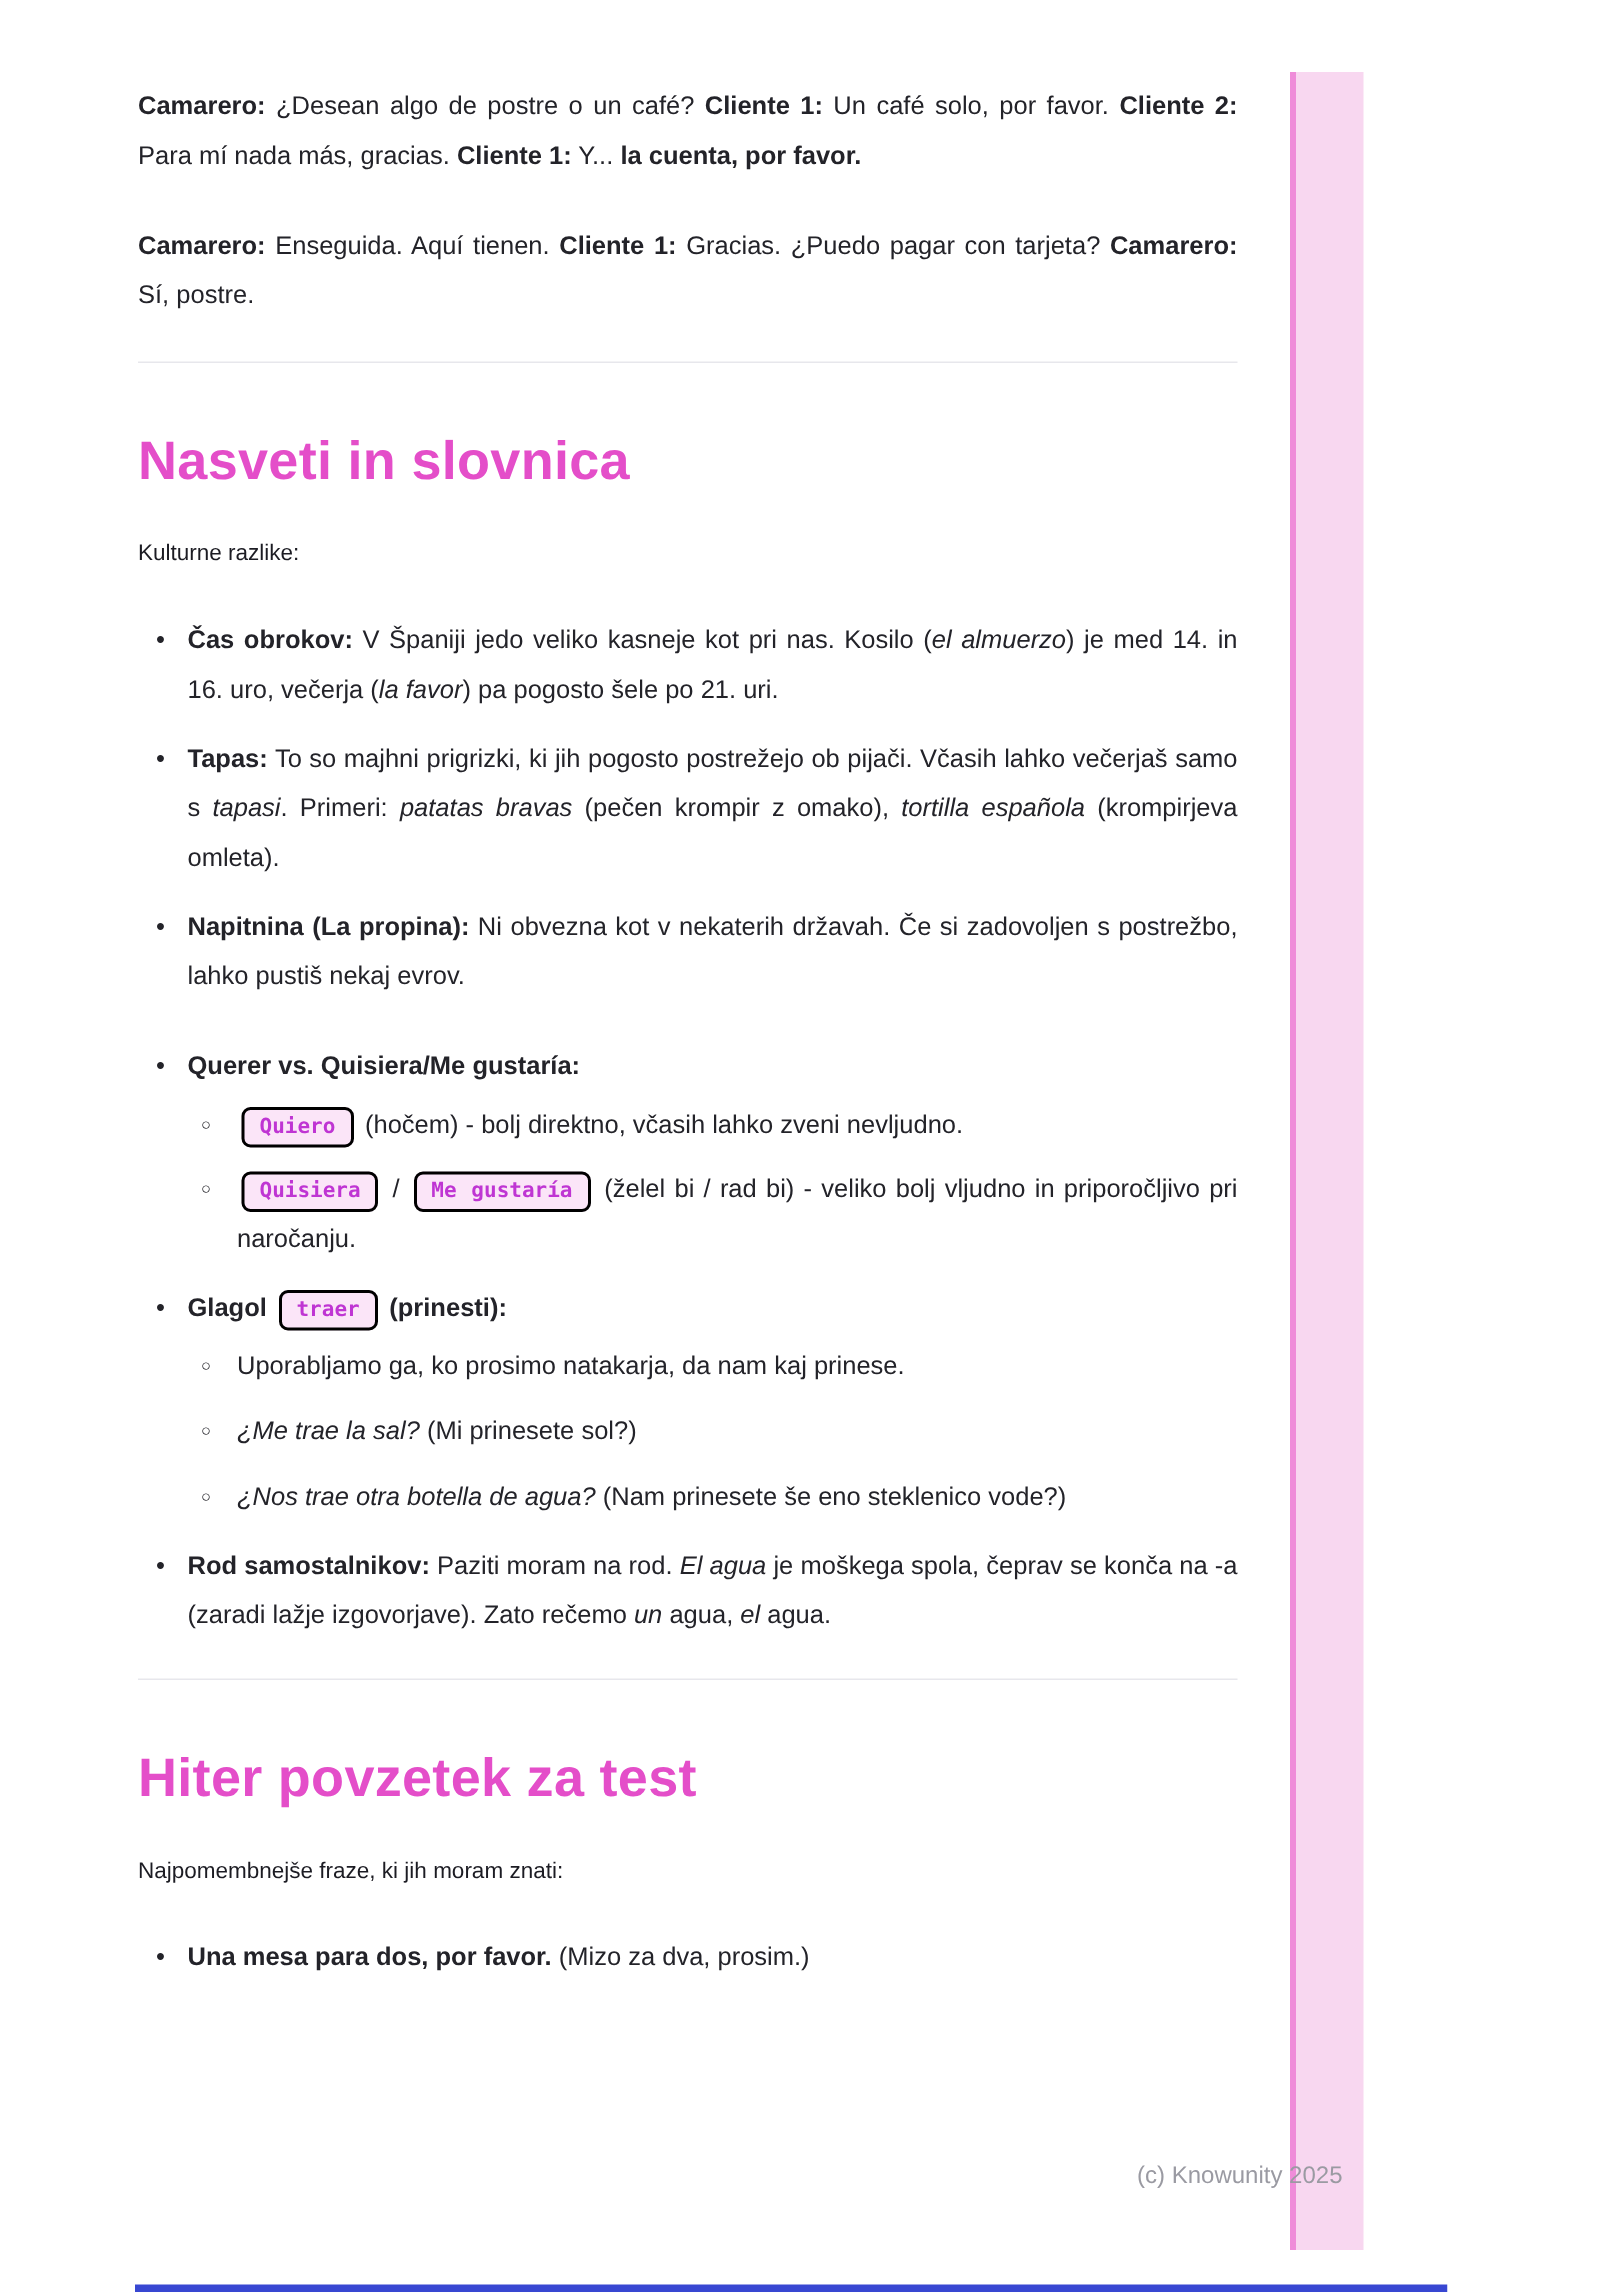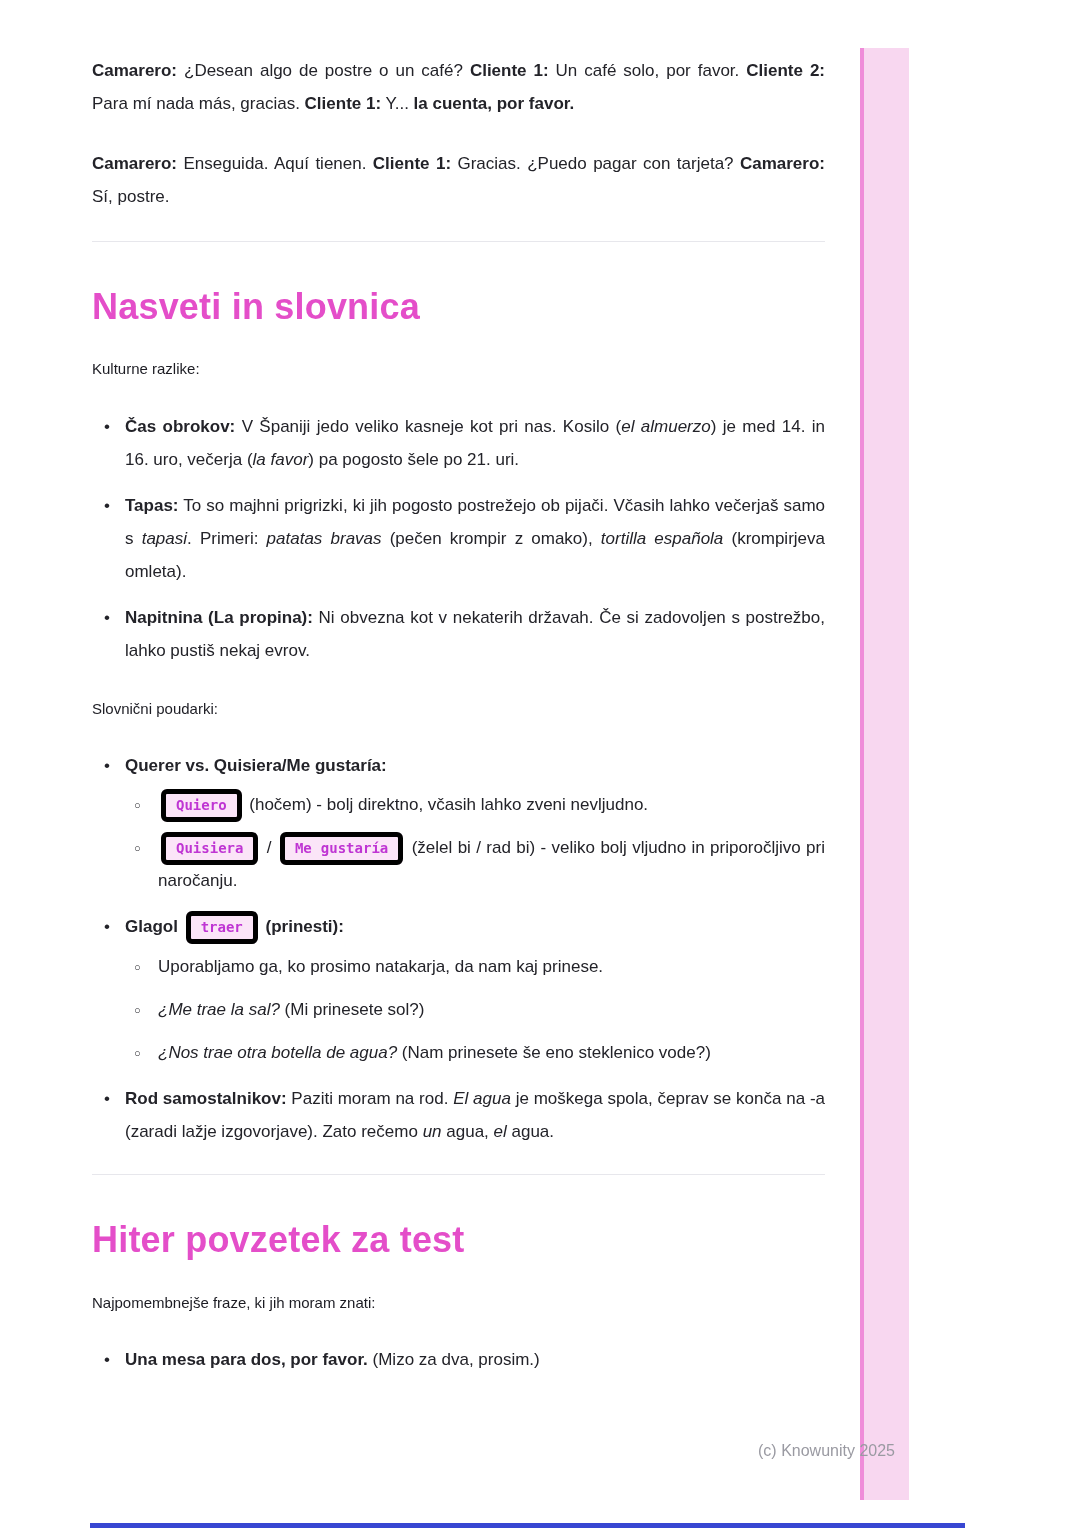--- a/index.html
+++ b/index.html
@@ -73,21 +73,21 @@
     color: #232329;
   }
   .seg-b { font-weight: 700; }
   .seg-i { font-style: italic; }
   .seg-c {
     font-family: "DejaVu Sans Mono", "Liberation Mono", monospace;
     font-size: 14px;
     font-weight: 700;
     color: #bf35d3;
     background: #fbe5f8;
-    border: 5px solid #000000;
+    border: 2px solid #000000;
     border-radius: 6px;
     padding: 3px 10px 4px;
     margin: 0 3px;
     white-space: nowrap;
   }
   .scroll-track {
     position: absolute;
     top: 48px;
     right: 56px;
     width: 45px;
@@ -134,21 +134,20 @@
     <h2 class="h2">Nasveti in slovnica</h2>
 
     <h3 class="h3">Kulturne razlike:</h3>
 
     <ul class="l1">
       <li><span class="seg-b">Čas obrokov:</span><span> V Španiji jedo veliko kasneje kot pri nas. Kosilo (</span><span class="seg-i">el almuerzo</span><span>) je med 14. in 16. uro, večerja (</span><span class="seg-i">la favor</span><span>) pa pogosto šele po 21. uri.</span></li>
       <li><span class="seg-b">Tapas:</span><span> To so majhni prigrizki, ki jih pogosto postrežejo ob pijači. Včasih lahko večerjaš samo s </span><span class="seg-i">tapasi</span><span>. Primeri: </span><span class="seg-i">patatas bravas</span><span> (pečen krompir z omako), </span><span class="seg-i">tortilla española</span><span> (krompirjeva omleta).</span></li>
       <li><span class="seg-b">Napitnina (La propina):</span><span> Ni obvezna kot v nekaterih državah. Če si zadovoljen s postrežbo, lahko pustiš nekaj evrov.</span></li>
     </ul>
 
-    <h3 class="h3">Slovnični poudarki:</h3>
 
     <ul class="l1">
       <li>
         <div class="li-head"><span class="seg-b">Querer vs. Quisiera/Me gustaría:</span></div>
         <ul class="l2">
           <li><span class="seg-c">Quiero</span><span> (hočem) - bolj direktno, včasih lahko zveni nevljudno.</span></li>
           <li><span class="seg-c">Quisiera</span><span> / </span><span class="seg-c">Me gustaría</span><span> (želel bi / rad bi) - veliko bolj vljudno in priporočljivo pri naročanju.</span></li>
         </ul>
       </li>
       <li>

